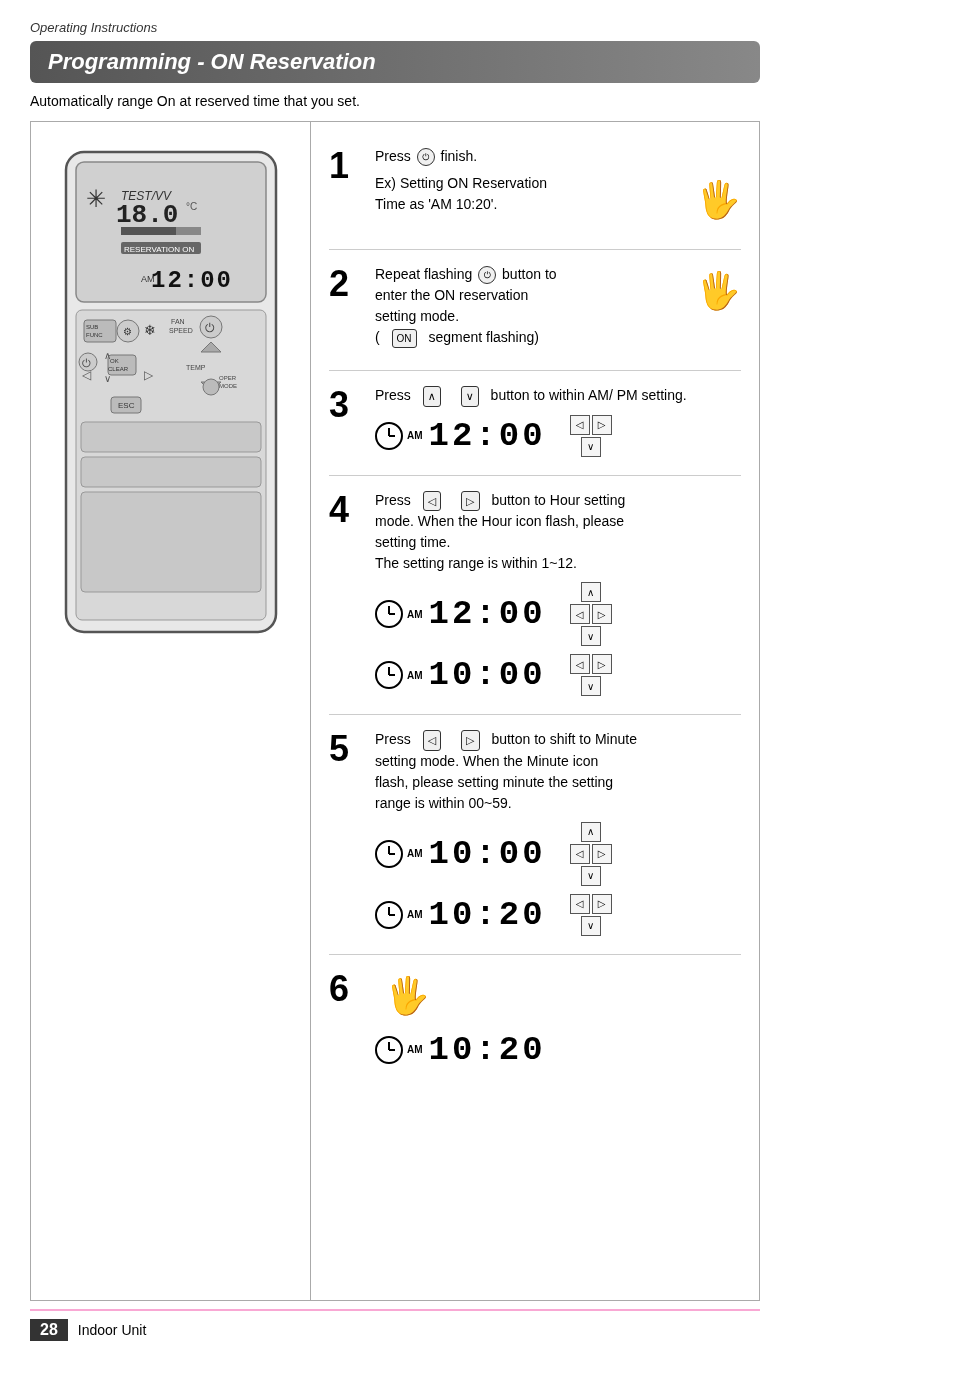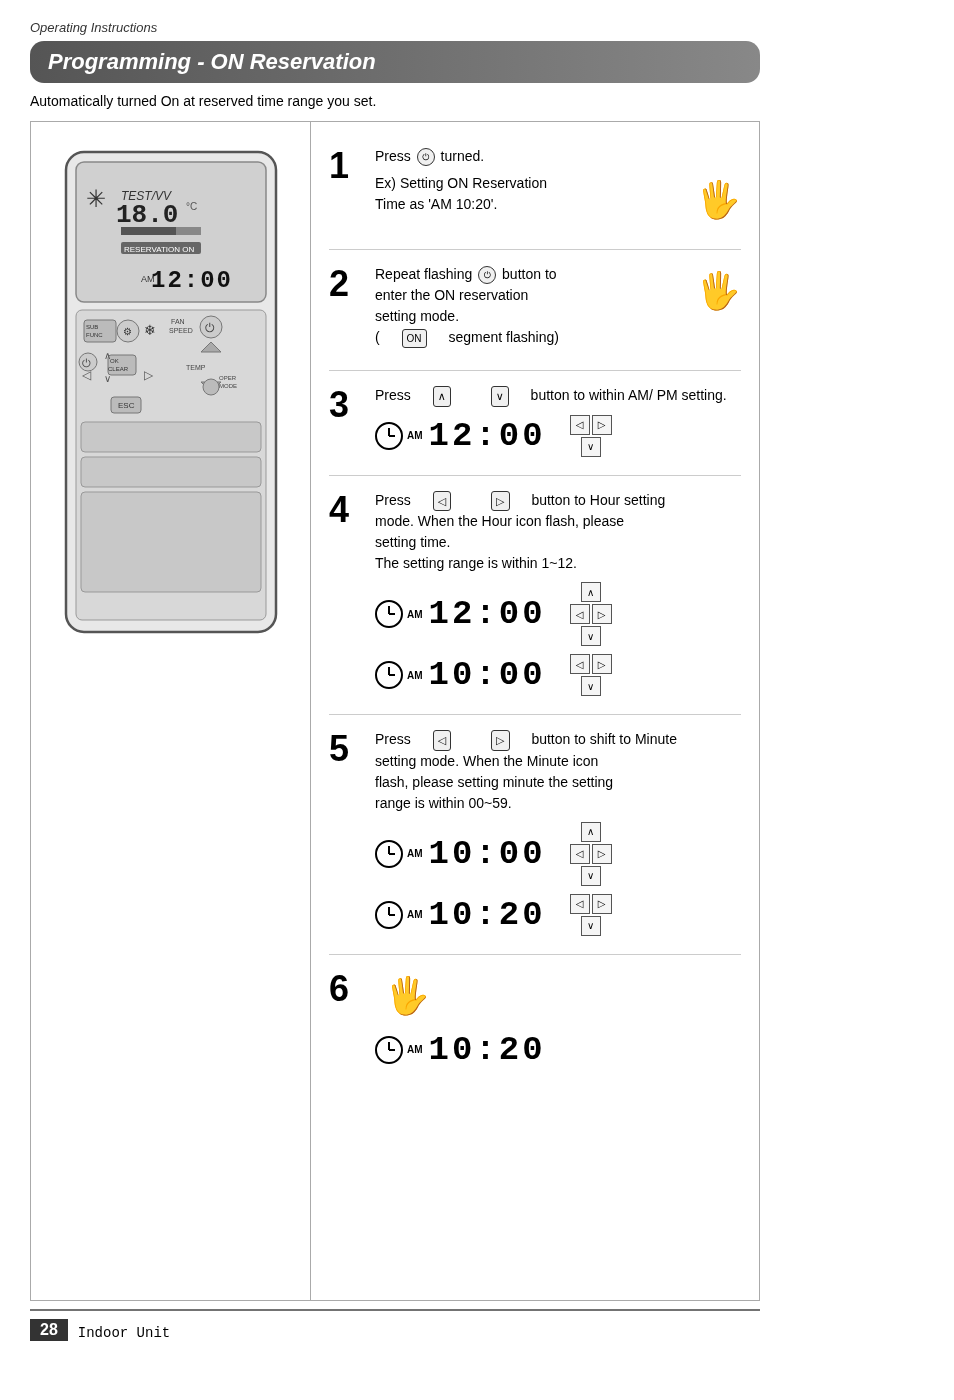--- a/index.html
+++ b/index.html
@@ -23,21 +23,21 @@
     
     .page-header {
       font-style: italic;
       font-size: 13px;
       margin-bottom: 6px;
       color: #333;
     }
 
     .section-title-bar {
       background: linear-gradient(to right, #555, #888);
-      border-radius: 14px;
+      border-radius: 6px;
       padding: 8px 18px;
       margin-bottom: 10px;
     }
     .section-title-bar span {
       font-size: 22px;
       font-weight: bold;
       font-style: italic;
       color: #fff;
     }
 
@@ -143,21 +143,21 @@
     .btn-inline {
       display: inline-flex;
       align-items: center;
       justify-content: center;
       border: 1.5px solid #333;
       border-radius: 3px;
       padding: 1px 4px;
       font-size: 11px;
       background: #f0f0f0;
       vertical-align: middle;
-      margin: 0 18px;
+      margin: 0 8px;
     }
 
     .btn-circle {
       display: inline-flex;
       align-items: center;
       justify-content: center;
       border: 1.5px solid #333;
       border-radius: 50%;
       width: 18px;
       height: 18px;
@@ -226,21 +226,21 @@
 <body>
 
 <div class="page-container">
 
   <div class="page-header">Operating Instructions</div>
 
   <div class="section-title-bar">
     <span>Programming - ON Reservation</span>
   </div>
 
-  <div class="subtitle">Automatically turned On at reserved time range you set.</div>
+  <div class="subtitle">Automatically range On at reserved time that you set.</div>
 
   <div class="main-layout">
 
     <div class="left-panel">
       <svg width="230" height="560" viewBox="0 0 230 560">
 
         <rect x="10" y="10" width="210" height="480" rx="18" ry="18" fill="#e8e8e8" stroke="#555" stroke-width="2.5"></rect>
 
         <rect x="20" y="20" width="190" height="140" rx="8" fill="#d0d0d0" stroke="#888" stroke-width="1.5"></rect>
 
@@ -308,21 +308,21 @@
         <rect x="25" y="350" width="180" height="100" rx="4" fill="#c8c8c8" stroke="#999" stroke-width="1"></rect>
       </svg>
     </div>
 
     <div class="right-panel">
 
       <div class="step-block">
         <div class="step-number">1</div>
         <div class="step-content">
           <div class="step-text">
-            <span>Press </span><span class="btn-circle">⏻</span><span> turned.</span>
+            <span>Press </span><span class="btn-circle">⏻</span><span> finish.</span>
             <div style="display:flex; justify-content:space-between; align-items:flex-start; margin-top:6px;">
               <div>
                 <span>Ex) Setting ON Reservation</span><br>
                 <span>        Time as 'AM 10:20'.</span>
               </div>
               <div style="font-size:36px; color:#333; margin-left:10px;">
                 🖐
               </div>
             </div>
           </div>
@@ -475,18 +475,18 @@
               <span class="superscript-am">AM</span>
               <span class="lcd">10:20</span>
             </div>
           </div>
         </div>
       </div>
 
     </div>
   </div>
 
-  <div style="border-top: 2px solid #737373; margin-top: 8px; display:flex; align-items:flex-end; padding: 8px 0;">
+  <div style="border-top: 2px solid #f9a8d4; margin-top: 8px; display:flex; align-items:center; padding: 8px 0;">
     <span style="background:#333; color:#fff; font-weight:bold; font-size:16px; padding:2px 10px; margin-right:10px;">28</span>
-    <span style="font-size:14px;font-family:Liberation Mono, monospace;">Indoor Unit</span>
+    <span style="font-size:14px;">Indoor Unit</span>
   </div>
 
 </div>
 
 </body></html>

